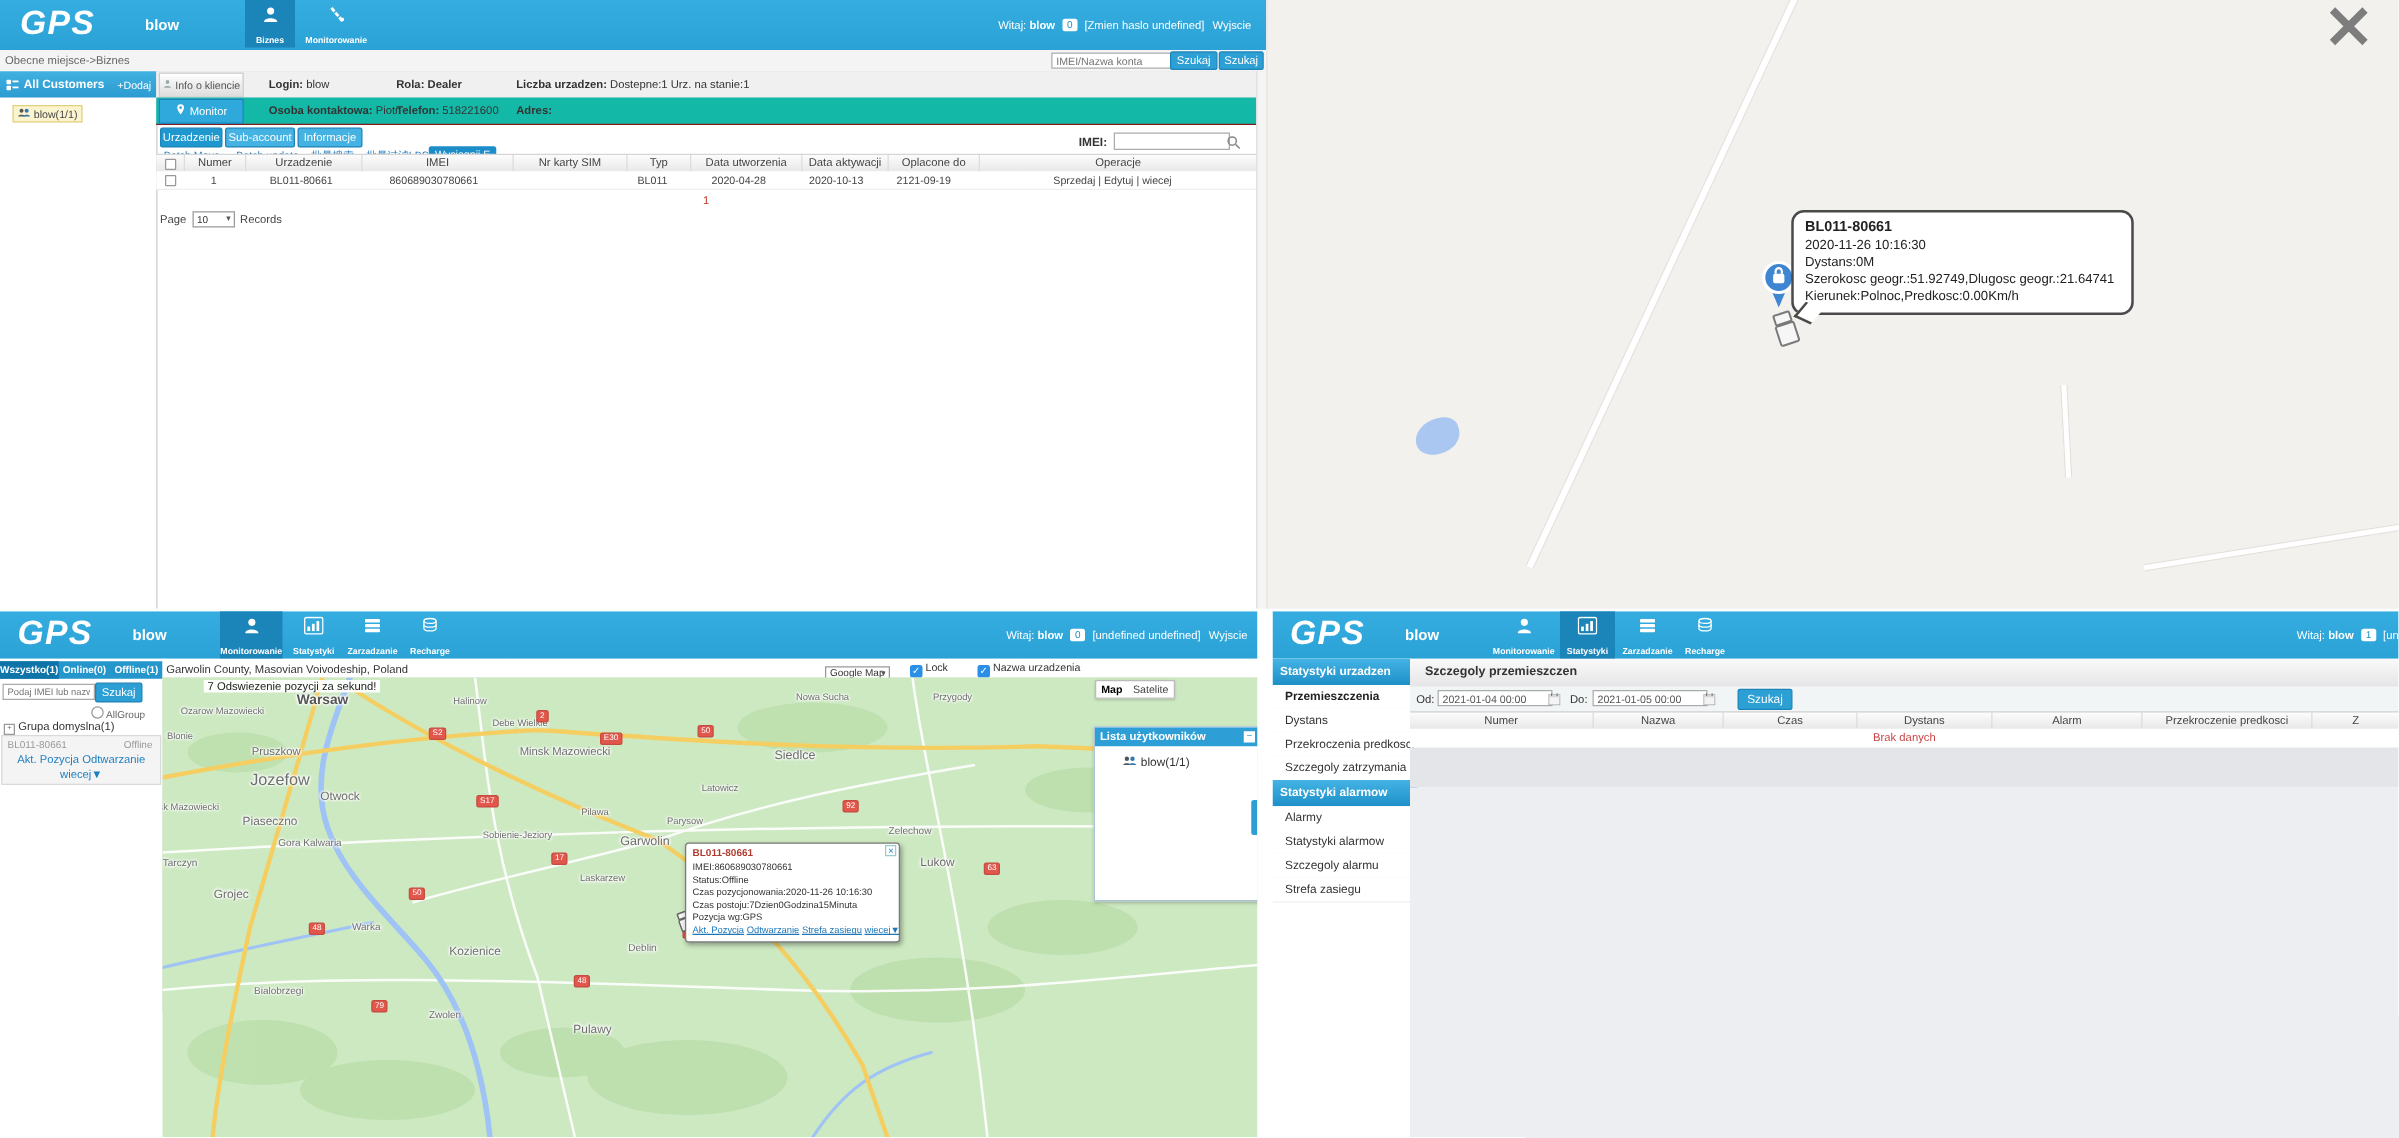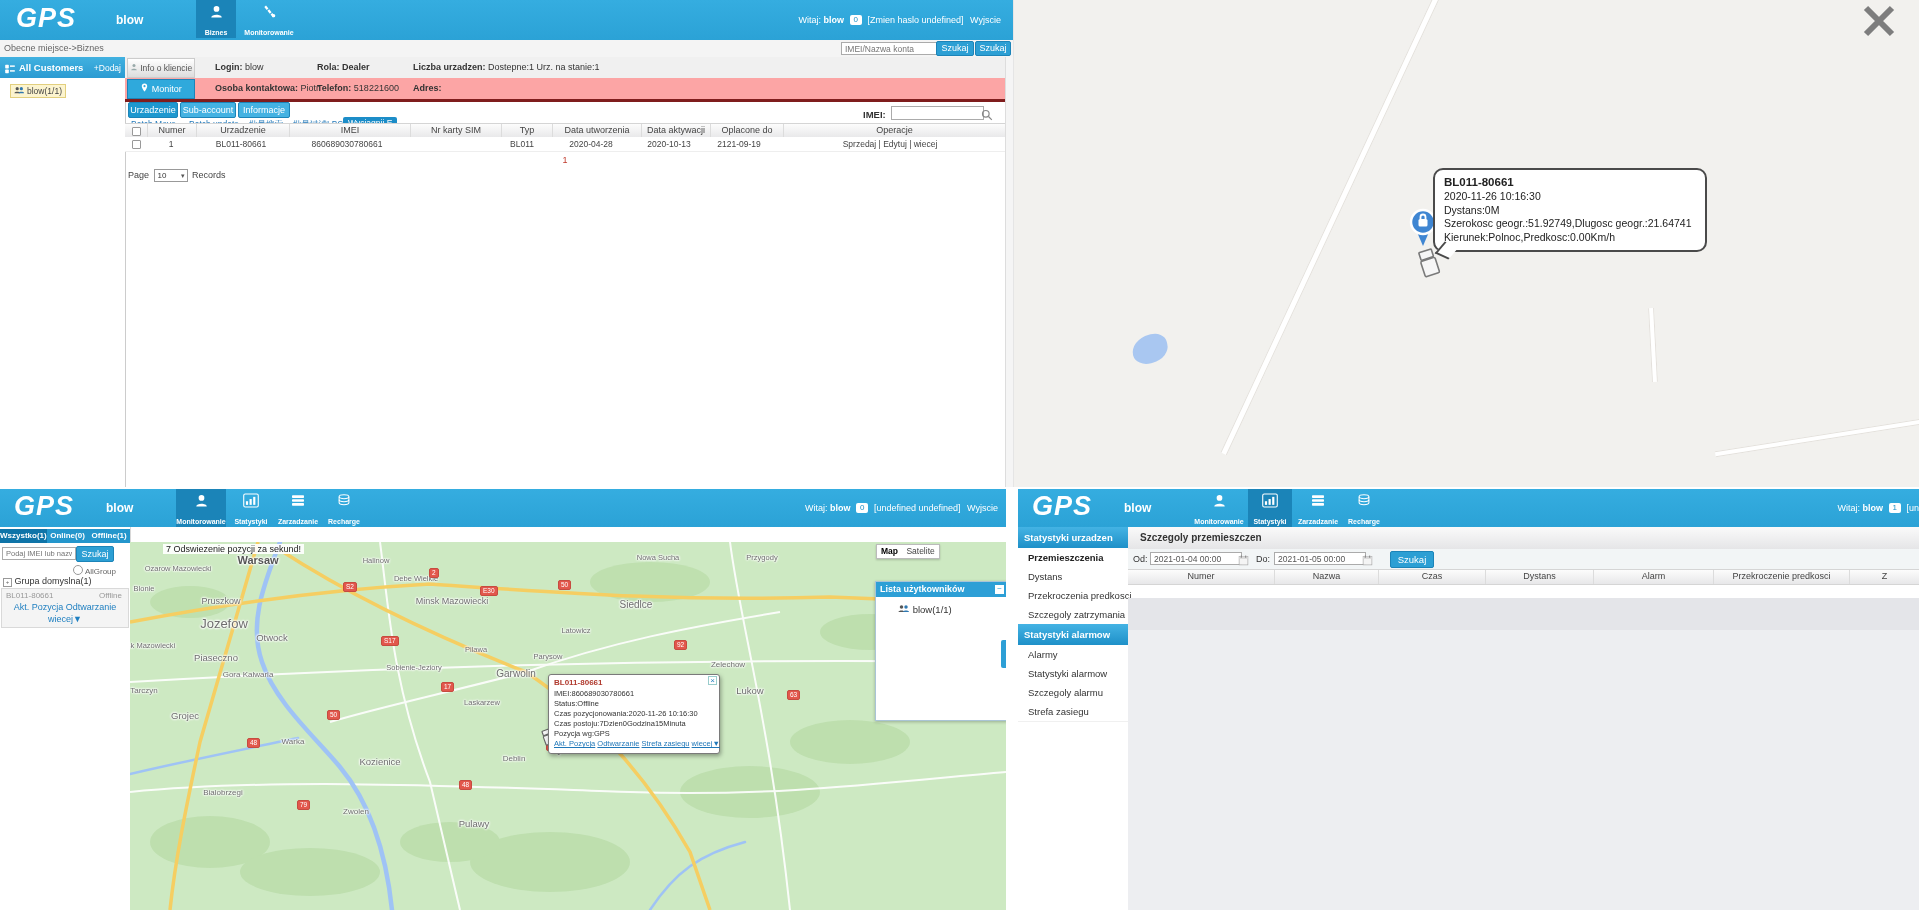--- a/index.html
+++ b/index.html
@@ -107,21 +107,21 @@
           <span><svg width="8" height="8" viewBox="0 0 20 20">
                 <circle cx="10" cy="6.5" r="3.8" fill="#9AA"></circle>
                 <path d="M3 18c0-5 14-5 14 0z" fill="#9AA"></path>
               </svg></span>
           <span>Info o kliencie</span>
         </div>
         <span class="abs nw" style="left:90px;top:5px;font-size:9px;"><b>Login:</b> <span>blow</span></span>
         <span class="abs nw" style="left:192px;top:5px;font-size:9px;font-weight:bold;"><b>Rola:</b> <span>Dealer</span></span>
         <span class="abs nw" style="left:288px;top:5px;font-size:9px;"><b>Liczba urzadzen:</b> <span>Dostepne:1 Urz. na stanie:1</span></span>
       </div>
-      <div class="abs" style="left:0;top:21px;width:880px;height:21px;background:#fca5a5;border-bottom:3px solid #7f1d1d;">
+      <div class="abs" style="left:0;top:21px;width:880px;height:21px;background:#14b8a6;border-bottom:1px solid #7f1d1d;">
         <div class="abs" style="left:2px;top:1px;width:66px;height:18px;background:#2FA9DC;border:1px solid #1C84B8;font-size:9px;color:#fff;text-align:center;line-height:18px;">
           <span><svg width="9" height="9" viewBox="0 0 20 20" fill="#fff">
                 <path d="M10 1a6 6 0 016 6c0 4.5-6 12-6 12S4 11.5 4 7a6 6 0 016-6z"></path>
                 <circle cx="10" cy="7" r="2.4" fill="#2FA9DC"></circle>
               </svg></span>
           <span>Monitor</span>
         </div>
         <span class="abs nw" style="left:90px;top:5px;font-size:9px;"><b>Osoba kontaktowa:</b> <span>Piotr</span></span>
         <span class="abs nw" style="left:192px;top:5px;font-size:9px;"><b>Telefon:</b> <span>518221600</span></span>
         <span class="abs nw" style="left:288px;top:5px;font-size:9px;"><b>Adres:</b></span>
@@ -275,20 +275,26 @@
       <div class="abs nw" style="left:3px;top:49px;font-size:9px;color:#333;"><span style="display:inline-block;width:7px;height:7px;border:1px solid #999;font-size:6px;line-height:6px;text-align:center;color:#666;background:#fff;">+</span> <span>Grupa domyslna(1)</span></div>
       <div class="abs" style="left:1px;top:61px;width:126px;height:38px;background:#F4F4F4;border:1px solid #D9D9D9;">
         <span class="abs" style="left:4px;top:2px;font-size:8px;color:#999;">BL011-80661</span>
         <span class="abs" style="right:6px;top:2px;font-size:8px;color:#999;">Offline</span>
         <div class="abs" style="left:0;top:13px;width:126px;text-align:center;font-size:9px;color:#1E7FC0;">Akt. Pozycja Odtwarzanie</div>
         <div class="abs" style="left:0;top:25px;width:126px;text-align:center;font-size:9px;color:#1E7FC0;">wiecej▼</div>
       </div>
     </div>
 
     <div class="abs" style="left:130px;top:38px;width:876px;height:383px;">
+      <div class="abs" style="left:0;top:0;width:876px;height:15px;background:#fff;border-bottom:1px solid #E0E0E0;">
+        <span class="abs nw" style="left:3px;top:3px;font-size:9px;color:#333;">Garwolin County, Masovian Voivodeship, Poland</span>
+        <span class="abs sel" style="left:530px;top:1px;width:58px;height:11px;line-height:11px;"><span>Google Map</span><span class="ar">▾</span></span>
+        <span class="abs nw" style="left:598px;top:2px;font-size:8.5px;color:#333;"><span class="cbx">✓</span> <span>Lock</span></span>
+        <span class="abs nw" style="left:652px;top:2px;font-size:8.5px;color:#333;"><span class="cbx">✓</span> <span>Nazwa urzadzenia</span></span>
+      </div>
 
       <div class="abs" style="left:0;top:15px;width:876px;height:368px;background:#CDE9C2;overflow:hidden;">
         <svg width="876" height="368" viewBox="0 0 876 368" style="position:absolute;left:0;top:0;">
           <g fill="#B9DCA8" opacity="0.75">
             <ellipse cx="80" cy="300" rx="60" ry="26"></ellipse>
               <ellipse cx="180" cy="330" rx="70" ry="24"></ellipse>
             <ellipse cx="420" cy="320" rx="80" ry="30"></ellipse>
               <ellipse cx="620" cy="250" rx="70" ry="26"></ellipse>
             <ellipse cx="720" cy="200" rx="60" ry="22"></ellipse>
               <ellipse cx="320" cy="300" rx="50" ry="20"></ellipse>
@@ -497,18 +503,19 @@
       </div>
       <div class="abs thr" style="left:0;top:42px;width:791px;height:14px;">
         <div class="c" style="width:146px;">Numer</div>
         <div class="c" style="width:103px;">Nazwa</div>
         <div class="c" style="width:106px;">Czas</div>
         <div class="c" style="width:107px;">Dystans</div>
         <div class="c" style="width:119px;">Alarm</div>
         <div class="c" style="width:135px;">Przekroczenie predkosci</div>
         <div class="c" style="flex:1;border-right:none;">Z</div>
       </div>
+      <div class="abs" style="left:0;top:56px;width:791px;height:15px;background:#fff;text-align:center;font-size:9px;line-height:15px;color:#CC4444;">Brak danych</div>
       <div class="abs" style="left:0;top:71px;width:791px;height:32px;background:#E4E5E9;"></div>
       <div class="abs" style="left:0;top:103px;width:791px;height:280px;background:#EDEEF1;"></div>
     </div>
   </div>
 
 </div>
 
 </body></html>

